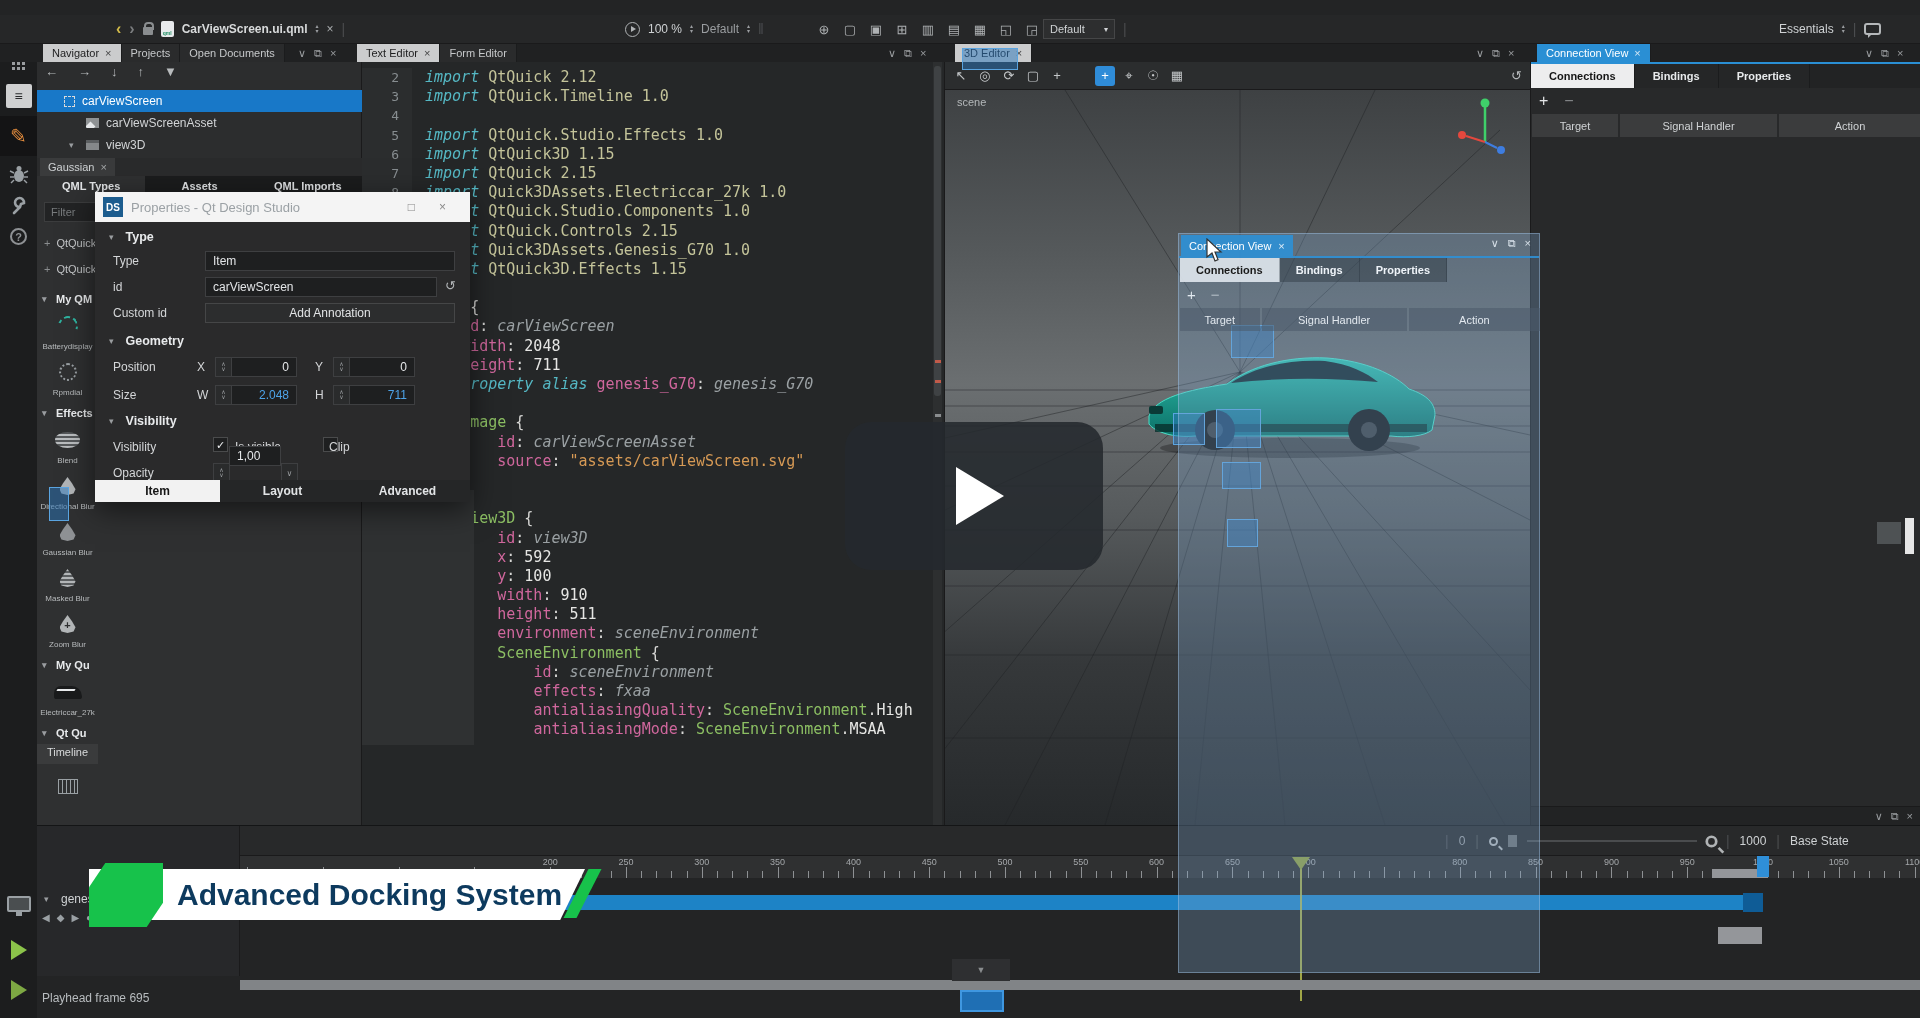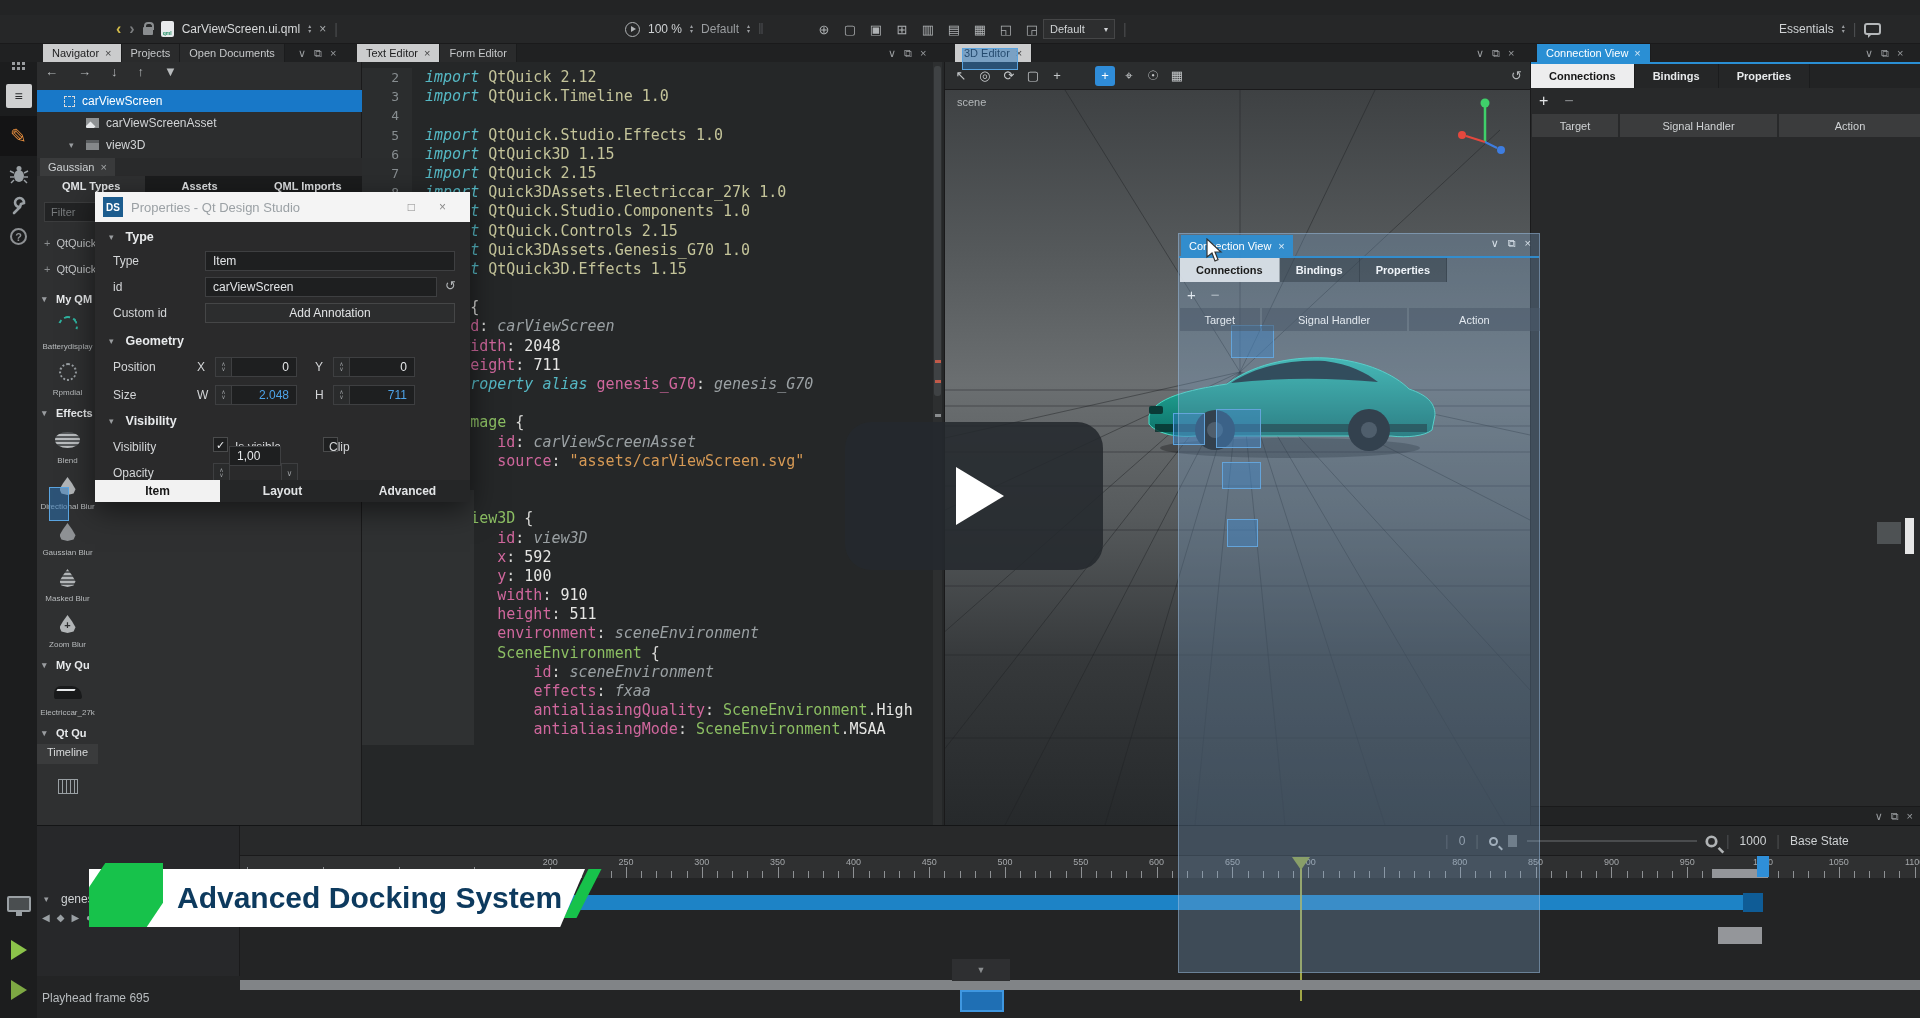--- a/index.html
+++ b/index.html
@@ -15,21 +15,21 @@
 
   
   #toolbar { position:absolute; left:0; top:15px; width:1920px; height:29px; background:#262728; border-bottom:1px solid #1a1a1b; z-index:5;}
   .tb { position:absolute; top:0; height:28px; display:flex; align-items:center; gap:8px; }
   .chev-back { color:#d2bb4a; font-size:16px; font-weight:bold;}
   .chev-fwd { color:#7b7d7f; font-size:16px; font-weight:bold;}
   .lock { width:10px; height:8px; background:#8a8d8f; border-radius:1px; position:relative; margin-top:4px;}
   .lock::before { content:""; position:absolute; left:1px; top:-5px; width:6px; height:6px; border:2px solid #8a8d8f; border-bottom:none; border-radius:4px 4px 0 0;}
   .qmlfile { width:13px; height:16px; background:#e8eaec; border-radius:2px; position:relative; }
   .qmlfile::after { content:"qml"; position:absolute; left:0; right:0; bottom:1px; font-size:5px; color:#1f8f63; text-align:center; font-weight:bold;}
-  .fname { font-size:12px; color:#d8dadb; }
+  .fname { font-size:12px; color:#d8dadb;font-weight:bold; }
   .updn { display:inline-flex; flex-direction:column; line-height:5px; font-size:6px; color:#9a9da0; }
   .x-ic { color:#a8abad; font-size:12px; }
   .vsep { color:#4a4c4e; font-size:14px; }
   .play-circ { width:15px; height:15px; border:1.5px solid #b0b3b5; border-radius:50%; position:relative;}
   .play-circ::after { content:""; position:absolute; left:5px; top:3.5px; border-left:5px solid #b0b3b5; border-top:3.5px solid transparent; border-bottom:3.5px solid transparent;}
   .ddtext { color:#9a9da0; font-size:12px; }
   .icbox { width:18px; height:18px; display:flex; align-items:center; justify-content:center; color:#aeb1b3; font-size:13px;}
   .combo { width:72px; height:20px; background:#2d2e2f; border:1px solid #454647; display:flex; align-items:center; justify-content:space-between; padding:0 6px; font-size:11px; color:#cfd2d4;}
   .chat { width:17px; height:12px; border:2px solid #b4b7b9; border-radius:3px; position:relative; }
   .chat::after { content:""; position:absolute; left:2px; bottom:-5px; border-left:4px solid #b4b7b9; border-bottom:4px solid transparent;}
@@ -183,21 +183,21 @@
   .resetic { position:absolute; color:#b0b3b5; font-size:13px;}
   .ddown { position:absolute; width:17px; height:20px; background:#2a2b2c; border:1px solid #3e3f41; color:#9a9da0; font-size:8px; display:flex; align-items:center; justify-content:center;}
   #pd-tabs { position:absolute; left:0; top:258px; width:375px; height:22px; display:flex;}
   .pdtab { flex:1; display:flex; align-items:center; justify-content:center; font-size:12px; font-weight:bold; color:#e2e4e6; background:#252627;}
   .pdtab.active { background:#f2f2f2; color:#161616;}
 
   
   #banner { position:absolute; left:90px; top:757px; width:895px; height:93px; background:#0d3a5e; z-index:30;
             clip-path:polygon(2% 0,100% 0,95.9% 100%,0.56% 100%); display:flex; align-items:center;}
   #banner .t { padding-left:55px; font-size:57px; font-weight:300; color:#dde3e8; letter-spacing:1px; white-space:nowrap;}
-  #whiteband { position:absolute; left:89px; top:869px; width:496px; height:58px; background:#ffffff; z-index:31;
+  #whiteband { position:absolute; left:89px; top:869px; width:496px; height:51px; background:#ffffff; z-index:31;
             clip-path:polygon(0 0,100% 0,95% 100%,0 100%); display:flex; align-items:center;}
   #whiteband .t { padding-left:88px; font-size:30px; font-weight:bold; color:#0d3a5e; white-space:nowrap;}
   #greensliver { position:absolute; left:576px; top:869px; width:13px; height:49px; background:#17c24b; z-index:30; transform:skewX(-27deg);}
   #greenlogo { position:absolute; left:89px; top:863px; width:74px; height:64px; background:#17c24b; z-index:32;
             clip-path:polygon(22% 0,100% 0,100% 62%,78% 100%,0 100%,0 38%);}
 
   
   #draglayer { position:absolute; inset:0; z-index:40; pointer-events:none;}
   .bluebox { position:absolute; background:rgba(42,118,188,.5); border:1px solid #5aa4e0;}
 

